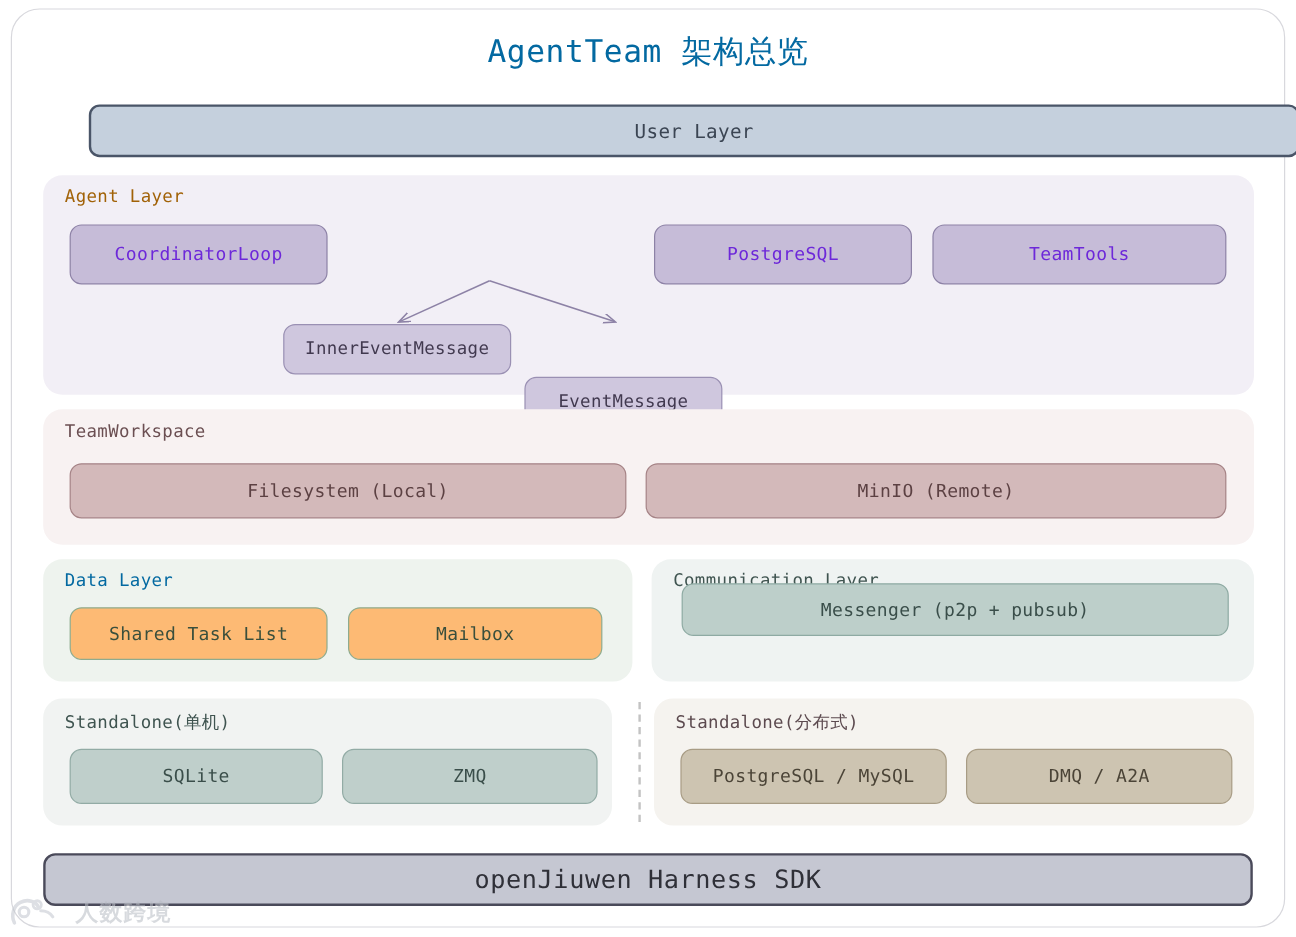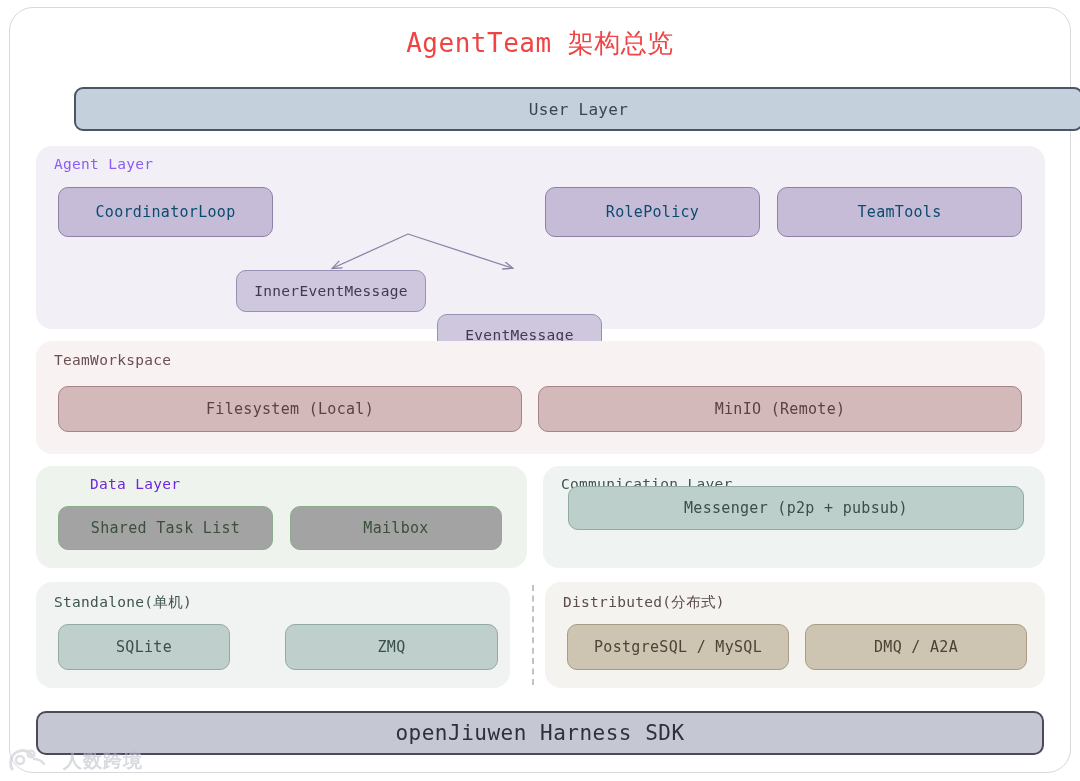--- a/index.html
+++ b/index.html
@@ -33,21 +33,21 @@
 
   
   .diagram-title {
     position: absolute;
     left: 0;
     top: 26px;
     width: 1080px;
     text-align: center;
     font-size: 26px;
     letter-spacing: 0.5px;
-    color: #ef4444;
+    color: #0369a1;
     font-family: "DejaVu Sans Mono", "Liberation Mono", monospace;
   }
 
   
   .node {
     position: absolute;
     display: flex;
     align-items: center;
     justify-content: center;
     border-radius: 10px;
@@ -87,26 +87,26 @@
   #agent-group {
     left: 36px;
     top: 146px;
     width: 1009px;
     height: 183px;
     background: #f2eff6;
   }
   #agent-group-label {
     left: 54px;
     top: 156px;
-    color: #8b5cf6;
+    color: #a16207;
   }
   .node.agent {
     background: #c6bcd8;
     border: 1.4px solid #8d82a6;
-    color: #0c4a6e;
+    color: #6d28d9;
     height: 50px;
     top: 187px;
   }
   #agent-coordinatorloop { left: 58px;  width: 215px; }
   #agent-eventdispatcher { left: 290px; width: 237px; }
   #agent-rolepolicy      { left: 545px; width: 215px; }
   #agent-teamtools       { left: 777px; width: 245px; }
 
   .node.agent-sub {
     background: #cfc7de;
@@ -155,25 +155,24 @@
   #data-group {
     left: 36px;
     top: 466px;
     width: 491px;
     height: 102px;
     background: #eef3ee;
   }
   #data-group-label {
     left: 54px;
     top: 476px;
-    color: #6d28d9;
-    margin-left: 36px;
+    color: #0369a1;
   }
   .node.data {
-    background: #a3a3a3;
+    background: #fdba74;
     border: 1.4px solid #8eab8e;
     color: #3a4f3c;
     height: 44px;
     top: 506px;
   }
   #data-sharedtasklist { left: 58px;  width: 215px; }
   #data-mailbox        { left: 290px; width: 212px; }
 
   
   #comm-group {
@@ -210,21 +209,21 @@
     top: 593px;
     color: #3f5450;
   }
   .node.standalone {
     background: #bfcfcb;
     border: 1.4px solid #92aba5;
     color: #3a4e4a;
     height: 46px;
     top: 624px;
   }
-  #sa-sqlite { left: 58px;  width: 172px; text-align: right; }
+  #sa-sqlite { left: 58px;  width: 211px; text-align: right; }
   #sa-zmq    { left: 285px; width: 213px; }
 
   
   #deploy-divider {
     position: absolute;
     left: 532px;
     top: 585px;
     width: 0;
     height: 100px;
     border-left: 2px dashed #c3c3c3;
@@ -306,21 +305,21 @@
   <div class="outer-frame"></div>
 
   <div class="diagram-title">AgentTeam 架构总览</div>
 
   <div class="node" id="user-layer">User Layer</div>
 
   <div class="group" id="agent-group"></div>
   <div class="group-label" id="agent-group-label">Agent Layer</div>
 
   <div class="node agent" id="agent-coordinatorloop">CoordinatorLoop</div>
-  <div class="node agent" id="agent-rolepolicy">RolePolicy</div>
+  <div class="node agent" id="agent-rolepolicy">PostgreSQL</div>
   <div class="node agent" id="agent-teamtools">TeamTools</div>
 
   <svg id="agent-arrows" viewBox="0 0 380 44">
     <defs>
       <marker id="arrowhead-open" markerWidth="11" markerHeight="11" refX="9" refY="4" orient="auto" markerUnits="userSpaceOnUse">
         <path d="M 0,0 L 10,4 L 0,8" fill="none" stroke="#8d82a6" stroke-width="1.3"></path>
       </marker>
     </defs>
     <line x1="178" y1="2" x2="103" y2="36" stroke="#8d82a6" stroke-width="1.3" marker-end="url(#arrowhead-open)"></line>
     <line x1="178" y1="2" x2="282" y2="36" stroke="#8d82a6" stroke-width="1.3" marker-end="url(#arrowhead-open)"></line>
@@ -348,21 +347,21 @@
 
   <div class="group" id="standalone-group"></div>
   <div class="group-label" id="standalone-group-label">Standalone(单机)</div>
 
   <div class="node standalone" id="sa-sqlite">SQLite</div>
   <div class="node standalone" id="sa-zmq">ZMQ</div>
 
   <div id="deploy-divider"></div>
 
   <div class="group" id="distributed-group"></div>
-  <div class="group-label" id="distributed-group-label">Distributed(分布式)</div>
+  <div class="group-label" id="distributed-group-label">Standalone(分布式)</div>
 
   <div class="node distributed" id="dist-postgres">PostgreSQL / MySQL</div>
   <div class="node distributed" id="dist-dmq">DMQ / A2A</div>
 
   <div id="sdk-bar">openJiuwen Harness SDK</div>
 
   <div id="watermark">
     <svg id="watermark-mark" viewBox="0 0 40 28">
       <path d="M4 22 C1 16 3 8 9 5 C15 2 22 4 24 9" fill="none" stroke="#c2c6ce" stroke-width="3" stroke-linecap="round"></path>
       <circle cx="12" cy="13" r="4" fill="none" stroke="#c2c6ce" stroke-width="2.6"></circle>

